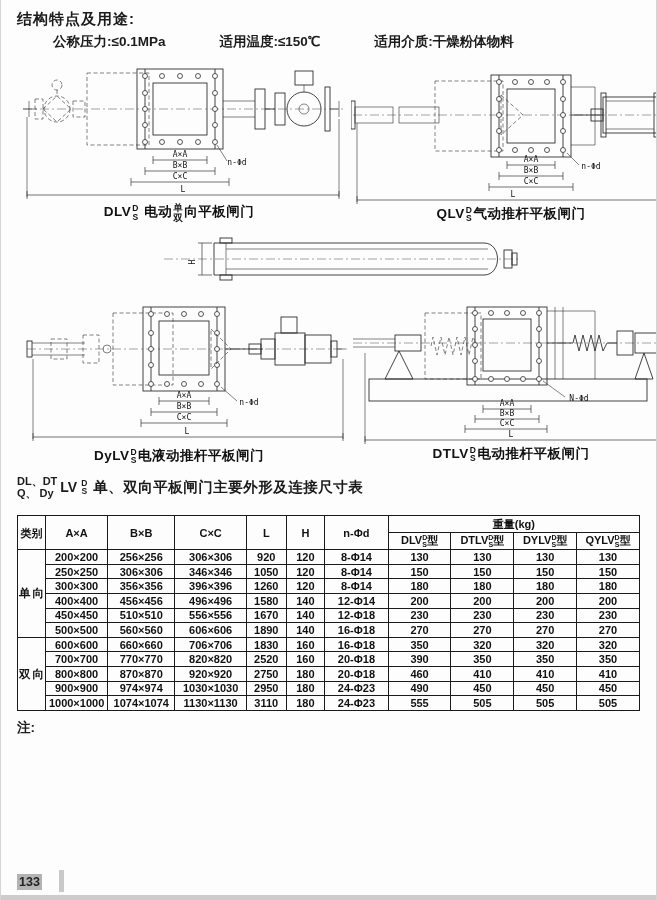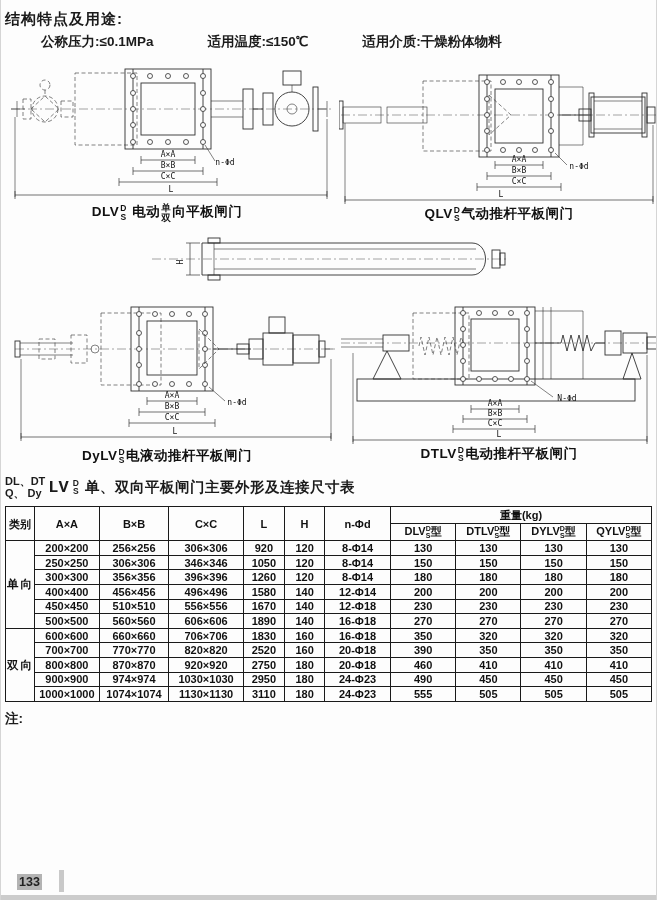--- a/index.html
+++ b/index.html
@@ -3,21 +3,21 @@
 <meta charset="utf-8">
 <style>
   * { margin:0; padding:0; box-sizing:border-box; }
   html,body { background:#e9e9e9; }
   .page {
     width:657px; height:900px; margin:0 auto; position:relative;
     background:#fdfdfd; overflow:hidden; color:#1b1b1b;
     font-family:"Liberation Sans", sans-serif;
     border-left:1px solid #d5d5d5; border-right:1px solid #d5d5d5;
   }
-  .content { padding:0 4px; }
+  .content { padding:0 16px; }
   .sec-title { font-size:15px; font-weight:bold; letter-spacing:1px; }
   .t1 { margin:10px 0 4px 0; }
   .para {
     font-size:13.2px; line-height:25.5px; text-indent:2em;
     text-align:justify; color:#151515;
   }
   .t2 { margin:12px 0 8px 0; }
   .specs { display:flex; gap:54px; padding-left:36px; font-size:13.5px; font-weight:bold; }
   
   .diagrams { position:relative; height:414px; margin-top:4px; }
@@ -33,23 +33,23 @@
   .caption {
     position:absolute; text-align:center; font-size:13.5px; font-weight:bold;
     color:#111; letter-spacing:0.5px; white-space:nowrap; width:100%;
   }
   .cap-l { width:324px; }
   .cap-r { left:334px; width:320px; }
   .frac { display:inline-flex; flex-direction:column; vertical-align:middle; line-height:1;
           font-size:8.5px; text-align:center; font-weight:bold; margin:0 1px; }
   .frac span { display:block; }
   
-  .tbl-title { display:flex; align-items:center; gap:3px; margin:6px 0 7px 0; }
+  .tbl-title { display:flex; align-items:center; gap:3px; margin:6px 0 16px 0; }
   .stack2 { display:inline-flex; flex-direction:column; font-size:11px; font-weight:bold; line-height:1.1; text-align:left; }
-  .lv { font-size:17px; font-weight:bold;font-family:Liberation Mono, monospace; }
+  .lv { font-size:14px; font-weight:bold; }
   .tbl-title .main { font-size:14.5px; font-weight:bold; letter-spacing:0.5px; margin-left:2px; }
   table { width:100%; border-collapse:collapse; table-layout:fixed; }
   th, td {
     border:1px solid #1a1a1a; text-align:center; vertical-align:middle;
     font-size:11px; padding:0 1px; height:14.6px; line-height:12px;
     font-weight:bold; color:#111; overflow:hidden; white-space:nowrap;
   }
   thead th { height:17px; }
   .fs { font-size:7px; margin:0; }
   .cat { font-size:11.5px; letter-spacing:2px; }

